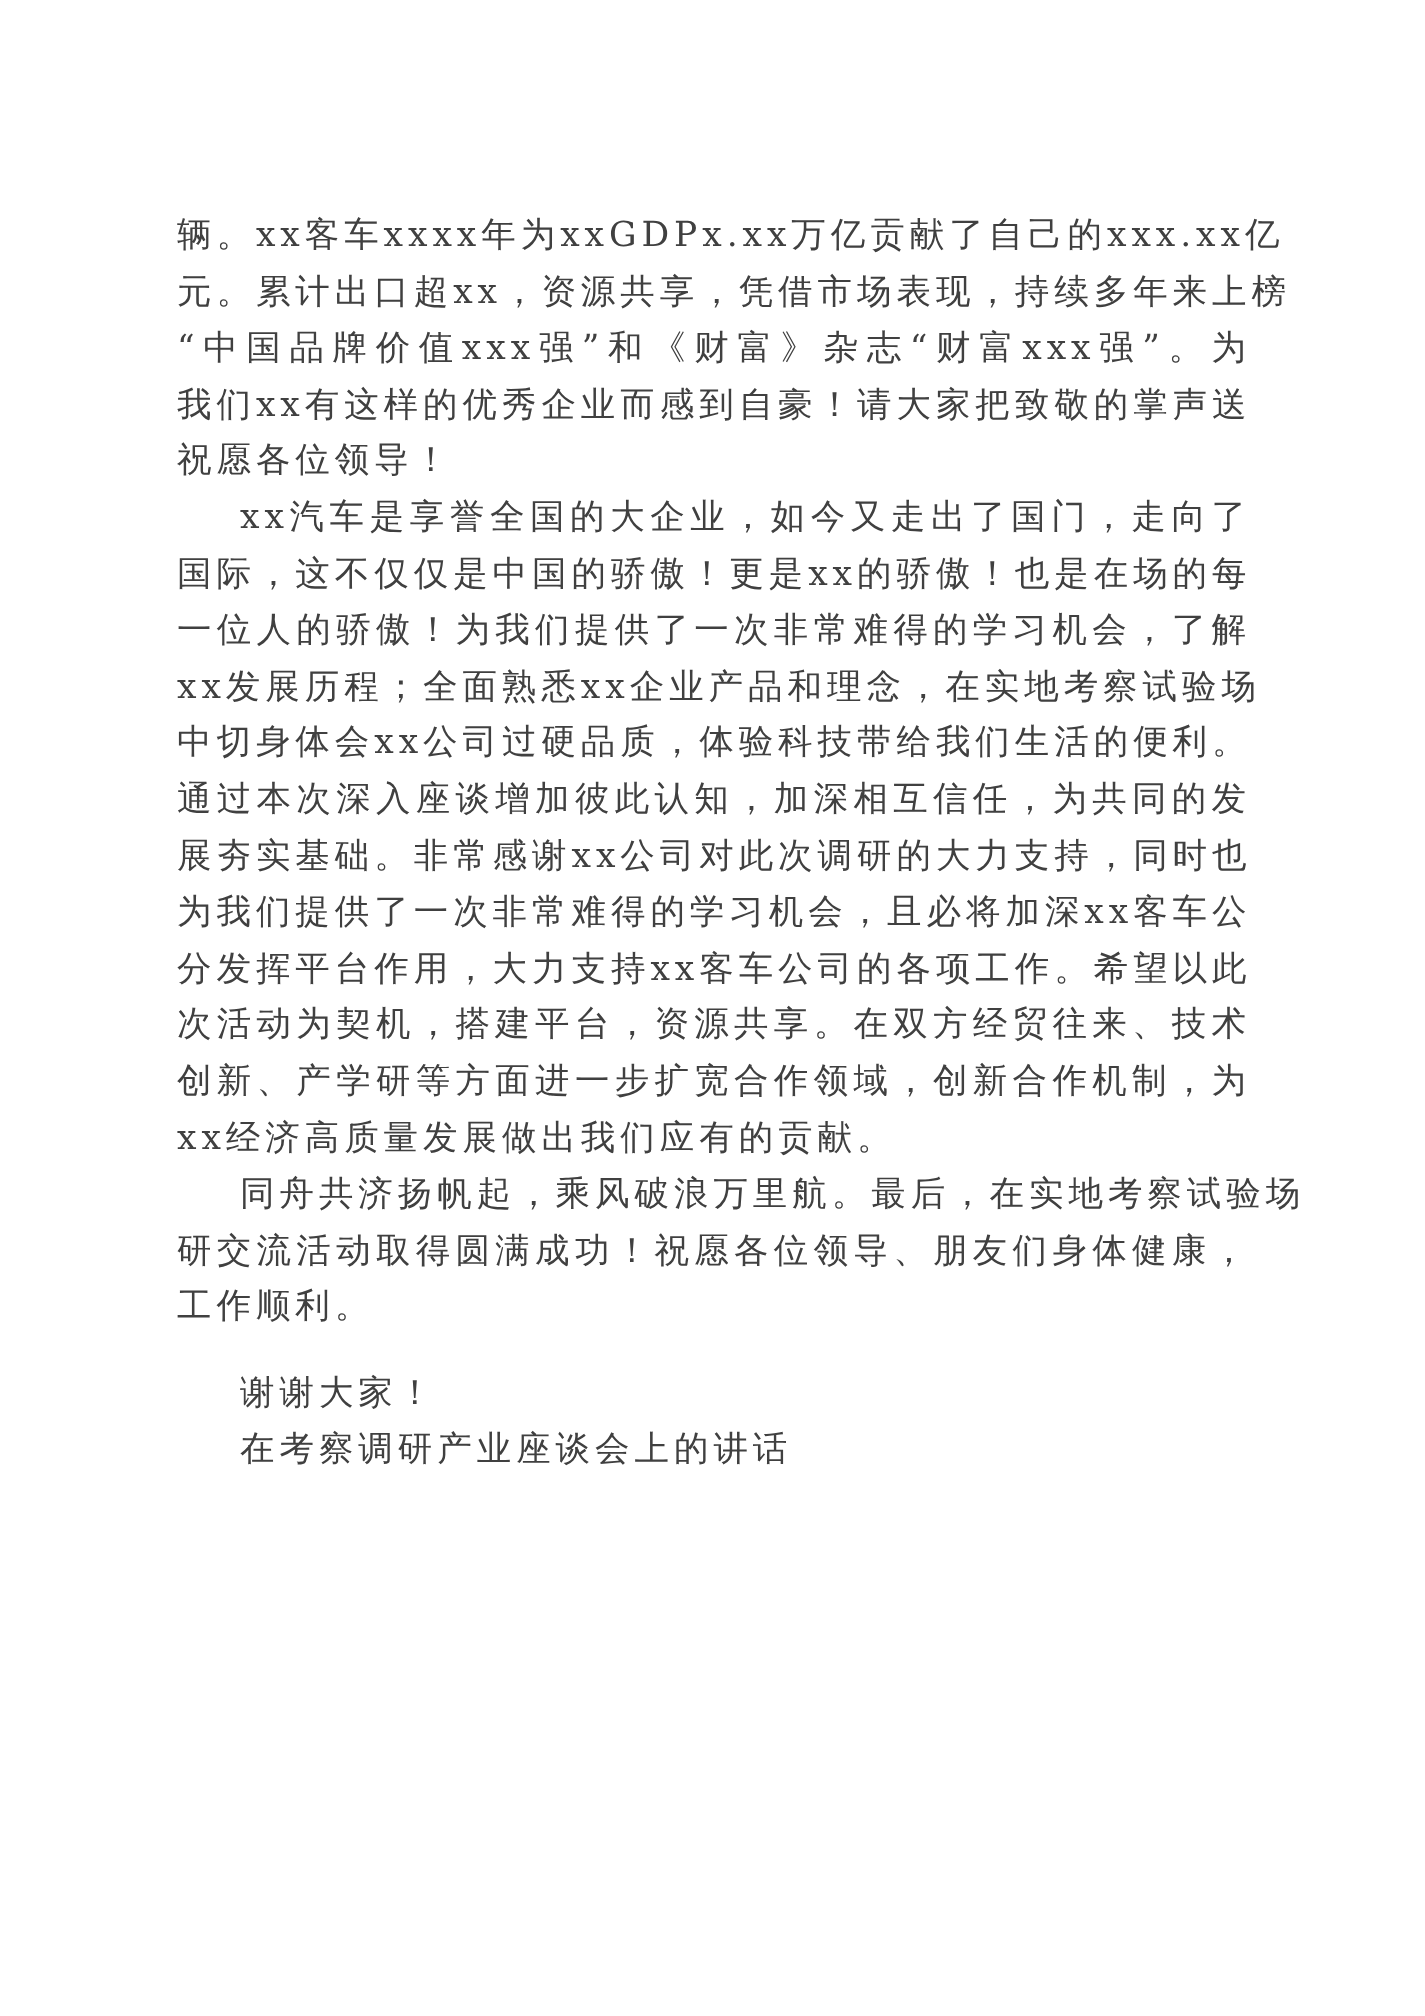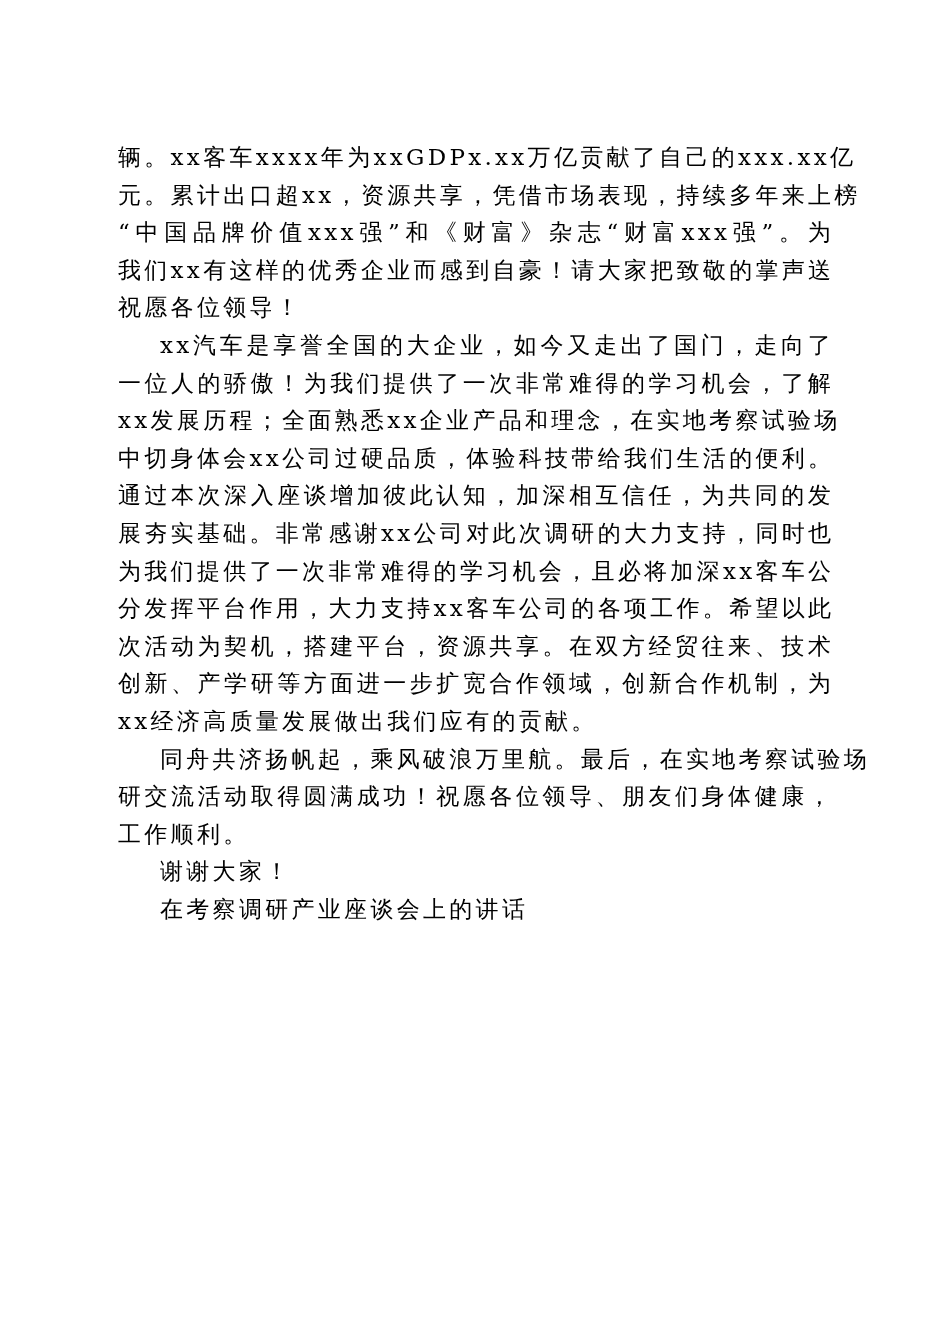--- a/index.html
+++ b/index.html
@@ -11,21 +11,21 @@
       width: 950px;
       height: 1344px;
       position: relative;
       overflow: hidden;
     }
     .page {
       position: absolute;
       left: 118px;
       top: 139px;
       width: 716px;
-      color: #000000;
+      color: #404040;
       font-family: "DejaVu Serif", "Liberation Serif", serif;
       font-size: 23px;
       line-height: 37.6px;
       letter-spacing: 3.3px;
     }
     .para {
       margin: 0;
       padding: 0;
       text-align: justify;
       text-justify: inter-character;
@@ -48,39 +48,40 @@
   <p class="para">
     <span class="line">辆。xx客车xxxx年为xxGDPx.xx万亿贡献了自己的xxx.xx亿</span>
     <span class="line">元。累计出口超xx，资源共享，凭借市场表现，持续多年来上榜</span>
     <span class="line">“中国品牌价值xxx强”和《财富》杂志“财富xxx强”。为</span>
     <span class="line">我们xx有这样的优秀企业而感到自豪！请大家把致敬的掌声送</span>
     <span class="line last">祝愿各位领导！</span>
   </p>
 
   <p class="para">
     <span class="line" style="padding-left:42px;box-sizing:border-box;">xx汽车是享誉全国的大企业，如今又走出了国门，走向了</span>
+    <span class="line">国际，这不仅仅是中国的骄傲！更是xx的骄傲！也是在场的每</span>
     <span class="line">一位人的骄傲！为我们提供了一次非常难得的学习机会，了解</span>
     <span class="line">xx发展历程；全面熟悉xx企业产品和理念，在实地考察试验场</span>
     <span class="line">中切身体会xx公司过硬品质，体验科技带给我们生活的便利。</span>
     <span class="line">通过本次深入座谈增加彼此认知，加深相互信任，为共同的发</span>
     <span class="line">展夯实基础。非常感谢xx公司对此次调研的大力支持，同时也</span>
     <span class="line">为我们提供了一次非常难得的学习机会，且必将加深xx客车公</span>
     <span class="line">分发挥平台作用，大力支持xx客车公司的各项工作。希望以此</span>
     <span class="line">次活动为契机，搭建平台，资源共享。在双方经贸往来、技术</span>
     <span class="line">创新、产学研等方面进一步扩宽合作领域，创新合作机制，为</span>
     <span class="line last">xx经济高质量发展做出我们应有的贡献。</span>
   </p>
 
   <p class="para">
     <span class="line" style="padding-left:42px;box-sizing:border-box;">同舟共济扬帆起，乘风破浪万里航。最后，在实地考察试验场</span>
     <span class="line">研交流活动取得圆满成功！祝愿各位领导、朋友们身体健康，</span>
     <span class="line last">工作顺利。</span>
   </p>
 
   <p class="para">
-    <span class="line last" style="padding-left:42px;box-sizing:border-box;">谢谢大家！</span>
+    <span class="line last" style="padding-left:42px;box-sizing:border-box;margin-top:20px;">谢谢大家！</span>
   </p>
 
   <p class="para">
     <span class="line last" style="padding-left:42px;box-sizing:border-box;">在考察调研产业座谈会上的讲话</span>
   </p>
 
 </div>
 
 </body></html>

